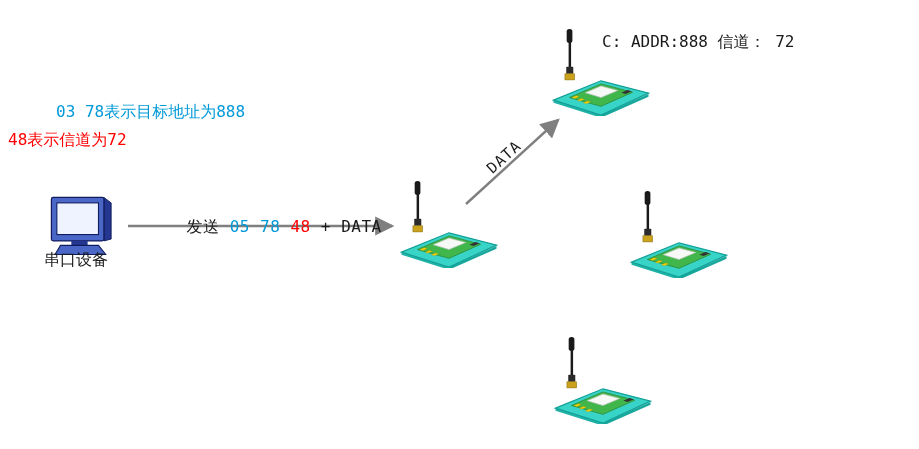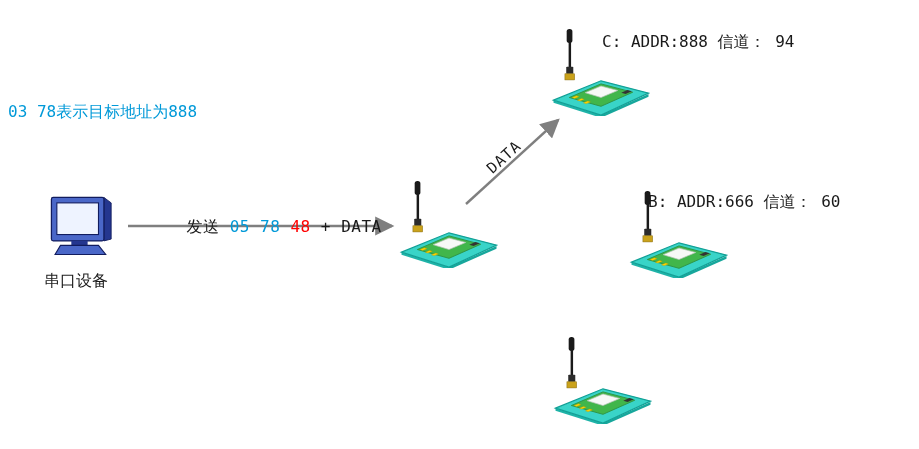--- a/index.html
+++ b/index.html
@@ -3,21 +3,21 @@
 <meta charset="utf-8">
 <style>
   html,body{margin:0;padding:0;background:#fff;}
   #canvas{
     position:relative;width:919px;height:449px;background:#ffffff;overflow:hidden;
     font-family:"DejaVu Sans Mono","DejaVu Sans",monospace;color:#1a1a1a;
   }
   .abs{position:absolute;}
   .label{font-size:16px;line-height:1.2;white-space:pre;}
   .note{font-size:16px;white-space:pre;}
-  .note-blue{color:#0099d8;}
+  .note-blue{color:#0099d8;margin-left:48px;}
   .note-red{color:#ff0000;}
   .send-label{font-size:16px;white-space:pre;letter-spacing:0.5px;}
   .send-addr{color:#0099d8;}
   .send-chan{color:#ff0000;}
   .data-arrow-label{
     font-size:15px;letter-spacing:1px;
     transform:rotate(-42deg);transform-origin:center center;
     width:60px;text-align:center;
   }
   svg{display:block;}
@@ -69,53 +69,53 @@
     <defs>
       <marker id="arrhead" markerWidth="9" markerHeight="8" refX="7" refY="4" orient="auto">
         <path d="M0,0 L8,4 L0,8 Z" fill="#7f7f7f"></path>
       </marker>
     </defs>
     <line x1="128" y1="226" x2="392" y2="226" stroke="#7f7f7f" stroke-width="2.4" marker-end="url(#arrhead)"></line>
     <line x1="466" y1="204" x2="558" y2="120" stroke="#7f7f7f" stroke-width="2.4" marker-end="url(#arrhead)"></line>
   </svg>
 
   <div class="abs note note-blue" style="left:8px;top:102px;">03 78表示目标地址为888</div>
+  <div class="abs note note-red" style="left:8px;top:130px;">48表示信道为72</div>
 
   <div class="abs" style="left:46px;top:192px;">
     <svg width="76" height="67" viewBox="0 0 84 74">
       <use href="#computer"></use>
     </svg>
   </div>
-  <div class="abs label" style="left:44px;top:271px;">串口设备</div>
+  <div class="abs label" style="left:44px;top:252px;font-family:Liberation Mono, monospace;">串口设备</div>
 
   <div class="abs send-label" style="left:146px;top:198px;">
     <span>发送 </span><span class="send-addr">05 78 </span><span class="send-chan">48</span><span> + DATA</span>
   </div>
 
   <div class="abs" style="left:396px;top:180px;">
     <svg width="106" height="88" viewBox="0 0 120 100">
       <use href="#lora-module"></use>
     </svg>
   </div>
 
   <div class="abs data-arrow-label" style="left:474px;top:148px;">DATA</div>
 
   <div class="abs" style="left:548px;top:28px;">
     <svg width="106" height="88" viewBox="0 0 120 100">
       <use href="#lora-module"></use>
     </svg>
   </div>
-  <div class="abs label" style="left:602px;top:32px;">C: ADDR:888 信道： 94</div>
+  <div class="abs label" style="left:602px;top:32px;">C: ADDR:888 信道： 72</div>
 
   <div class="abs" style="left:626px;top:190px;">
     <svg width="106" height="88" viewBox="0 0 120 100">
       <use href="#lora-module"></use>
     </svg>
   </div>
-  <div class="abs label" style="left:648px;top:192px;">B: ADDR:666 信道： 60</div>
 
   <div class="abs" style="left:550px;top:336px;">
     <svg width="106" height="88" viewBox="0 0 120 100">
       <use href="#lora-module"></use>
     </svg>
   </div>
 
 </div>
 
 </body></html>

